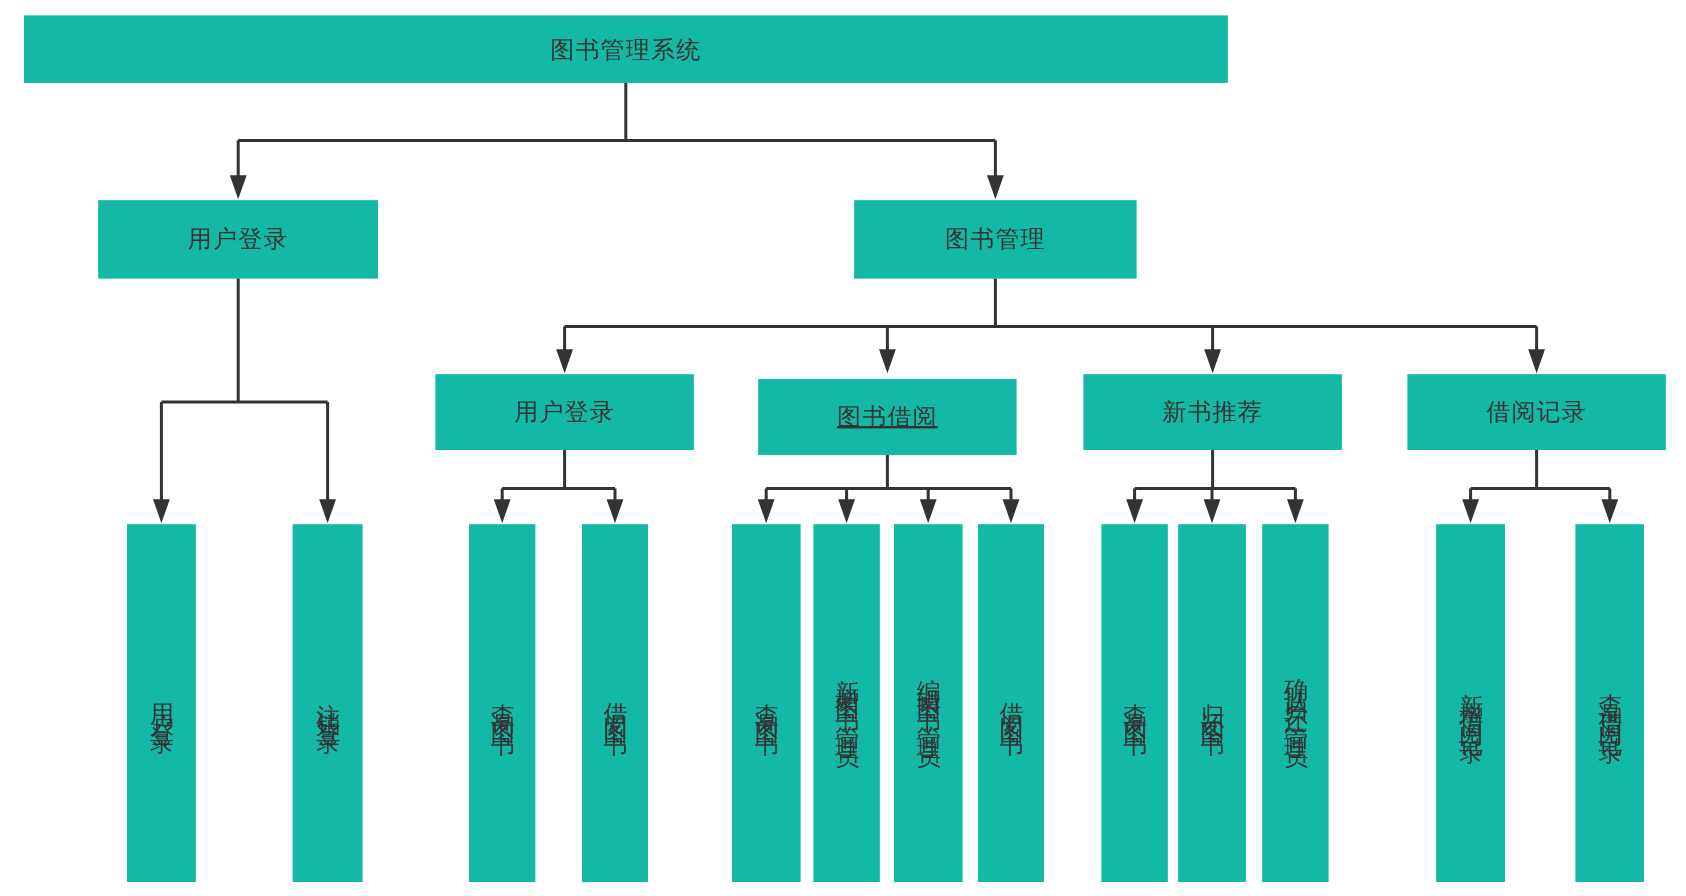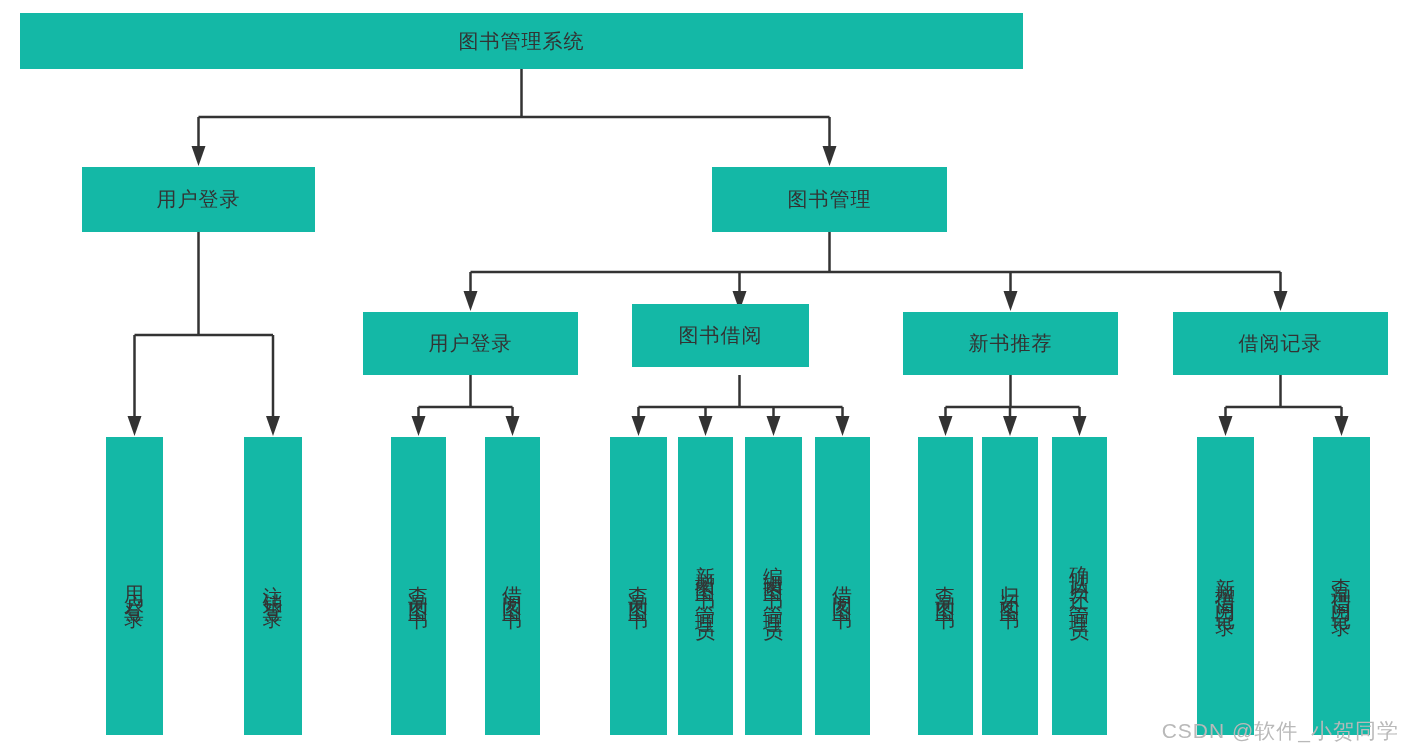--- a/index.html
+++ b/index.html
@@ -118,21 +118,21 @@
       </div>
       <div class="node" style="left: 363px; top: 312px; width: 215px; height: 63px;">
         <span class="lbl">用户登录</span>
       </div>
       <div class="node vnode" style="left: 391px; top: 437px; width: 55px; height: 298px;">
         <span class="lbl">查询图书</span>
       </div>
       <div class="node vnode" style="left: 485px; top: 437px; width: 55px; height: 298px;">
         <span class="lbl">借阅图书</span>
       </div>
-      <div class="node" style="left: 632px; top: 304px; width: 177px; height: 63px;">
+      <div class="node" style="left: 632px; top: 316px; width: 215px; height: 63px; text-decoration: underline;">
         <span class="lbl">图书借阅</span>
       </div>
       <div class="node vnode" style="left: 610px; top: 437px; width: 57px; height: 298px;">
         <span class="lbl">查询图书</span>
       </div>
       <div class="node vnode" style="left: 678px; top: 437px; width: 55px; height: 298px;">
         <span class="lbl">新增图书（管理员）</span>
       </div>
       <div class="node vnode" style="left: 745px; top: 437px; width: 57px; height: 298px;">
         <span class="lbl">编辑图书（管理员）</span>
@@ -155,14 +155,13 @@
       <div class="node" style="left: 1173px; top: 312px; width: 215px; height: 63px;">
         <span class="lbl">借阅记录</span>
       </div>
       <div class="node vnode" style="left: 1197px; top: 437px; width: 57px; height: 298px;">
         <span class="lbl">新增借阅记录</span>
       </div>
       <div class="node vnode" style="left: 1313px; top: 437px; width: 57px; height: 298px;">
         <span class="lbl">查询借阅记录</span>
       </div>
     </div>
-  <div id="watermark">CSDN @软件_小贺同学</div>
 </div>
 
 </body></html>

